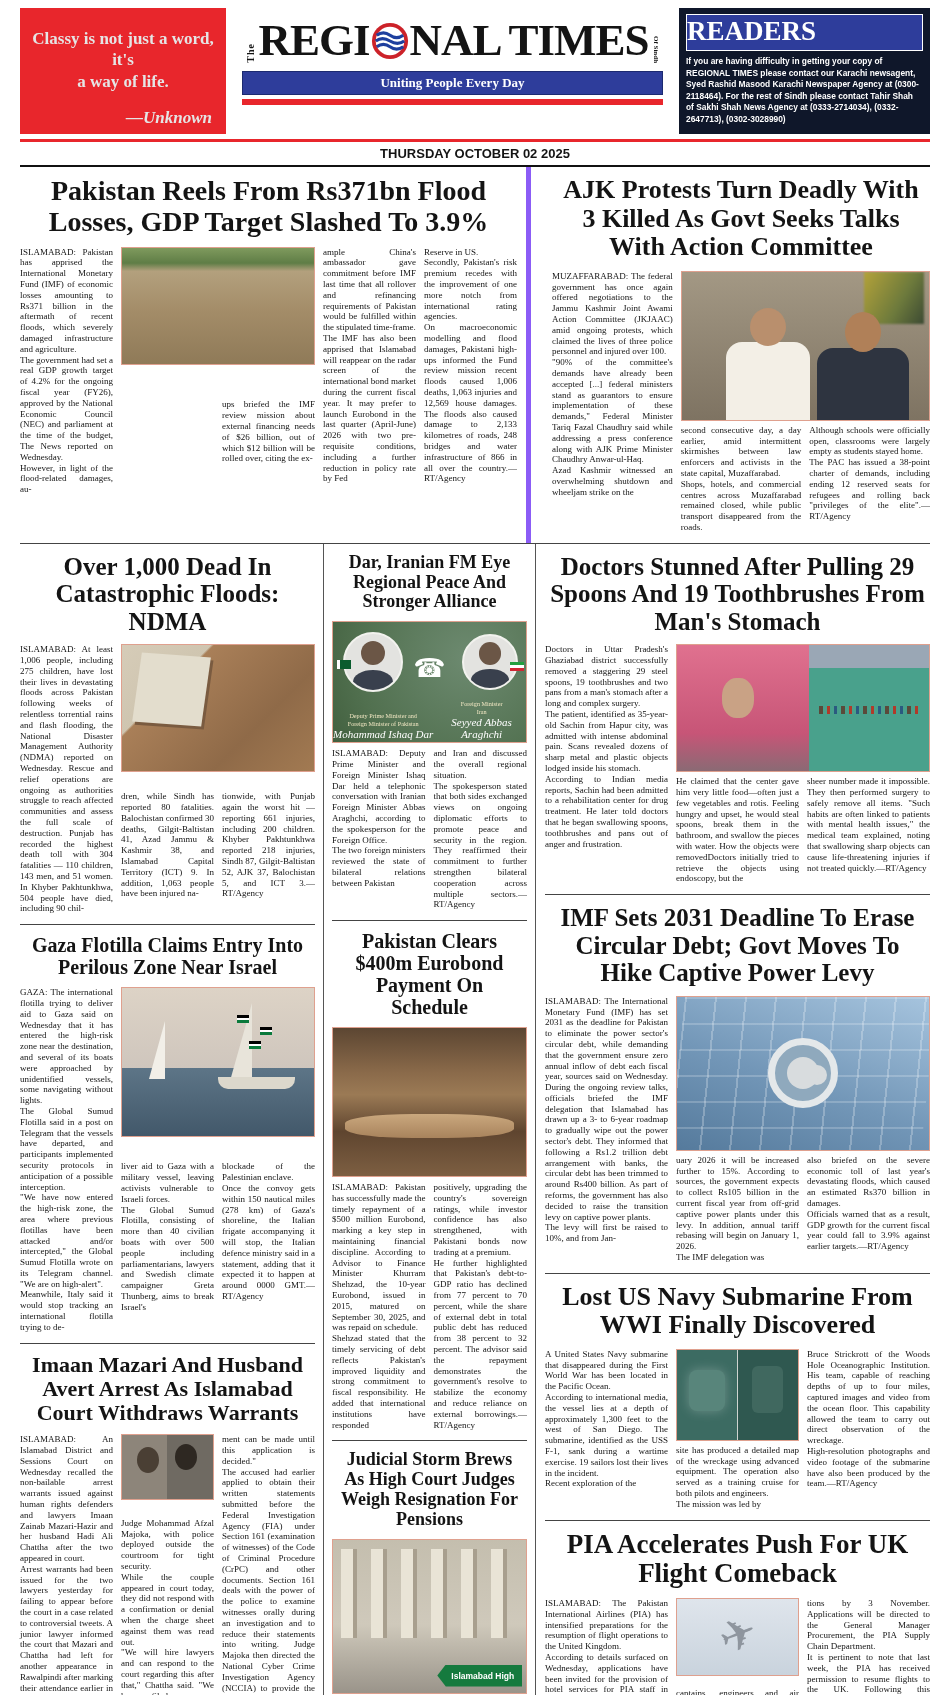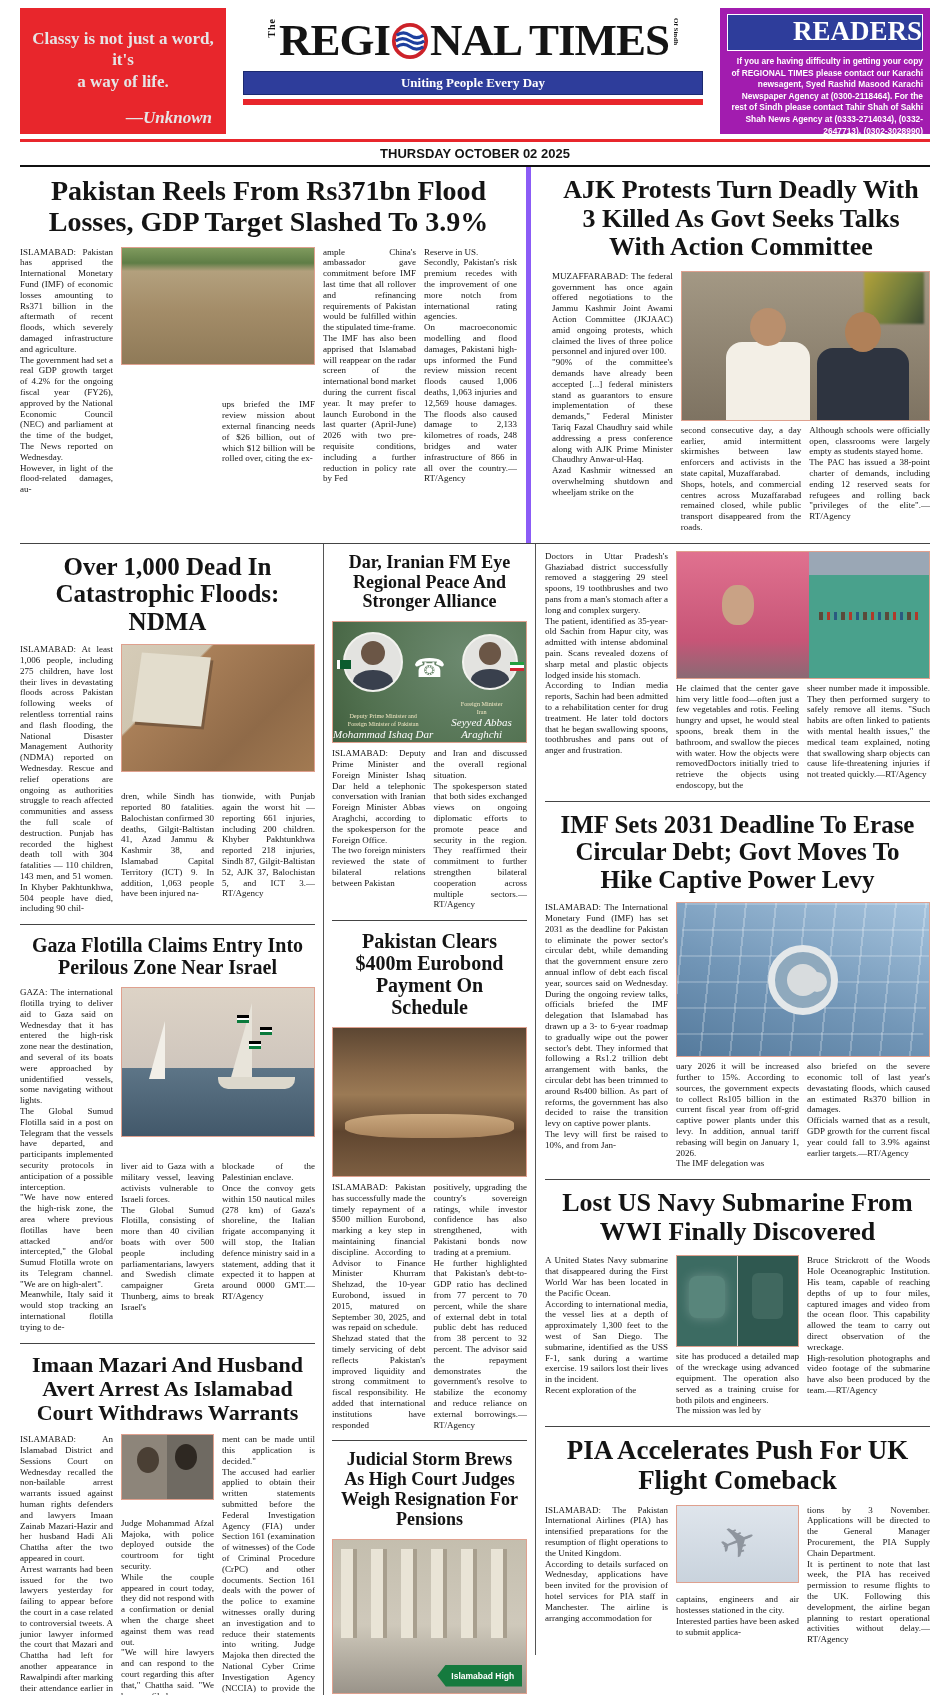--- a/index.html
+++ b/index.html
@@ -5,28 +5,28 @@
   * { margin:0; padding:0; box-sizing:border-box; }
   body { background:#fff; width:950px; font-family:"Liberation Serif", serif; color:#141414; }
   .page { width:950px; padding:8px 20px 14px; }
 
   
   .header { display:flex; gap:7px; align-items:stretch; height:126px; }
   .quote-box { width:206px; background:#e8262c; color:#e5e5e5; padding:20px 10px 6px; display:flex; flex-direction:column; justify-content:space-between; }
   .quote-text { font-size:17px; font-weight:bold; text-align:center; line-height:1.25; white-space:pre-line; }
   .quote-attrib { text-align:right; font-style:italic; font-weight:bold; font-size:17px; padding-right:4px; }
   .masthead { flex:1; display:flex; flex-direction:column; align-items:center; padding-top:10px; }
-  .mast-row { display:flex; align-items:flex-start; }
+  .mast-row { display:flex; align-items:flex-end; }
   .the-vert { writing-mode:vertical-rl; transform:rotate(180deg); font-size:10px; font-weight:bold; letter-spacing:1px; margin-right:2px; }
   .mast-title { font-size:45px; font-weight:bold; letter-spacing:-1px; line-height:1; white-space:nowrap; }
   .globe { vertical-align:-5px; margin:0 1px; }
   .of-sindh { writing-mode:vertical-rl; font-size:7px; font-weight:bold; margin-left:3px; letter-spacing:0; }
   .tagline-bar { width:96%; background:#2e3d9b; color:#fff; text-align:center; font-weight:bold; font-size:13px; padding:3px 0; margin-top:8px; border:1px solid #1c2a70; }
   .red-bar { width:96%; height:6px; background:#e8262c; margin-top:4px; }
-  .readers-box { width:210px; background:#a21caf; padding:6px 7px; color:#fff; text-align:right; }
+  .readers-box { width:251px; background:#0f172a; padding:6px 7px; color:#fff; text-align:left; }
   .readers-title { background:#2e3d9b; font-size:27px; font-weight:bold; padding:1px 0 3px; border:1px solid #fff; }
   .readers-text { font-size:8.4px; font-weight:bold; line-height:1.38; margin-top:5px; font-family:"Liberation Sans", sans-serif; }
 
   
   .red-rule { height:3px; background:#e8262c; margin:5px 0 4px; }
   .date-text { text-align:center; font-family:"Liberation Sans", sans-serif; font-weight:bold; font-size:13px; padding-bottom:4px; border-bottom:2px solid #111; }
 
   
   .top-section { display:grid; grid-template-columns:1fr 404px; align-items:start; }
   .main-cell { padding-right:9px; }
@@ -288,20 +288,21 @@
           <div class="photo pimg img-judicial">
             <div class="ihc-sign">Islamabad High</div>
           </div>
 
         </div>
       </div>
     </div>
 
     <div class="stack stack-right">
       <div class="article">
+        <div class="headline h-doctors">Doctors Stunned After Pulling 29 Spoons And 19 Toothbrushes From Man's Stomach</div>
         <div class="bgA">
           <div class="colText c1">Doctors in Uttar Pradesh's Ghaziabad district successfully removed a staggering 29 steel spoons, 19 toothbrushes and two pans from a man's stomach after a long and complex surgery.
 The patient, identified as 35-year-old Sachin from Hapur city, was admitted with intense abdominal pain. Scans revealed dozens of sharp metal and plastic objects lodged inside his stomach.
 According to Indian media reports, Sachin had been admitted to a rehabilitation center for drug treatment. He later told doctors that he began swallowing spoons, toothbrushes and pans out of anger and frustration.</div>
           <div class="photo pimg img-doctors">
             <div class="half-pink"></div>
             <div class="half-teal"></div>
           </div>
           <div class="colText c2">He claimed that the center gave him very little food—often just a few vegetables and rotis. Feeling hungry and upset, he would steal spoons, break them in the bathroom, and swallow the pieces with water. How the objects were removedDoctors initially tried to retrieve the objects using endoscopy, but the</div>
           <div class="colText c3">sheer number made it impossible. They then performed surgery to safely remove all items. "Such habits are often linked to patients with mental health issues," the medical team explained, noting that swallowing sharp objects can cause life-threatening injuries if not treated quickly.—RT/Agency</div>

